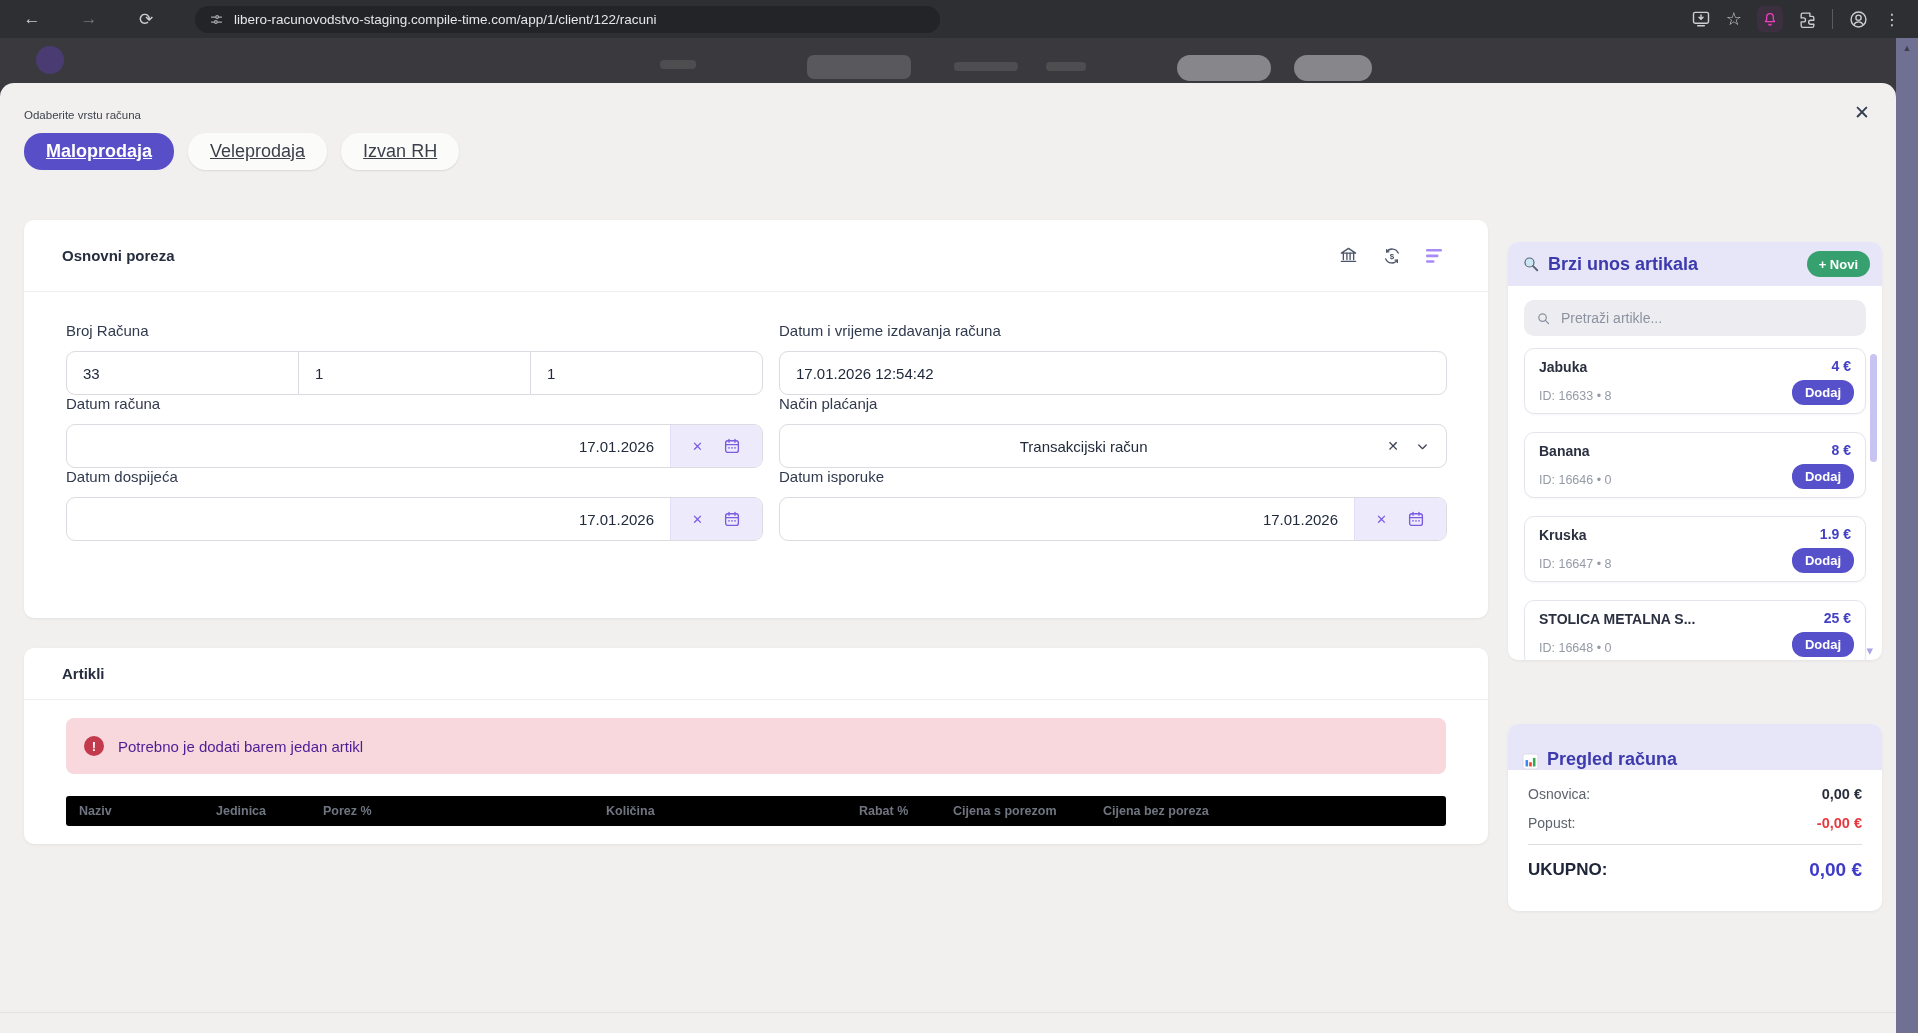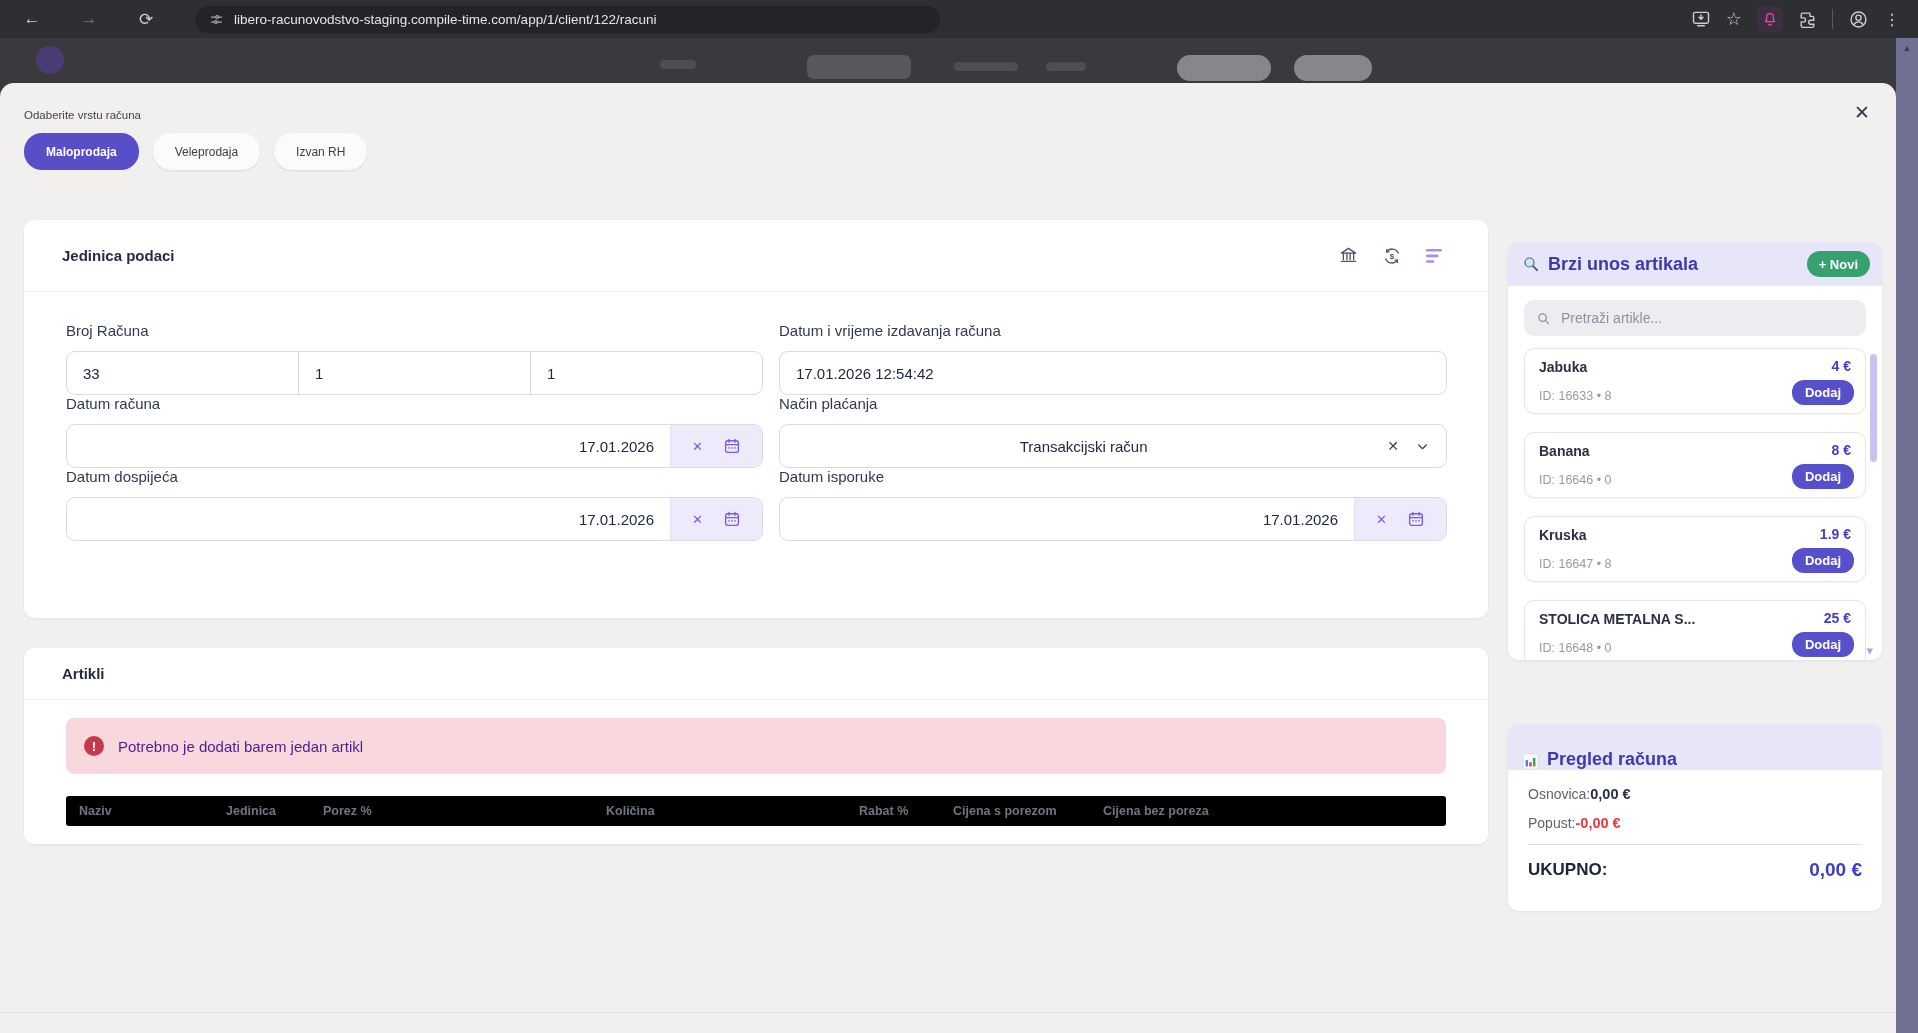--- a/index.html
+++ b/index.html
@@ -59,22 +59,22 @@
     position: absolute; left: 0; top: 83px; width: 1896px; height: 950px;
     background: #f1f0ef; border-radius: 14px 14px 0 0;
   }
   .close-btn {
     position: absolute; top: 20px; right: 26px; font-size: 19px; color: #333c50;
     cursor: pointer; line-height: 1;
   }
   .type-label { position: absolute; left: 24px; top: 26px; font-size: 11.5px; color: #3f434d; }
   .segments { position: absolute; left: 24px; top: 50px; display: flex; gap: 14px; }
   .seg {
-    height: 37px; padding: 0 22px; border-radius: 18px; font-size: 12px; border: none;
-    background: #fbfbfa; color: #3a3f4a; box-shadow: 0 1px 2px rgba(0,0,0,.10); cursor: pointer;
+    height: 37px; padding: 0 22px; border-radius: 18px; font-size: 18px; border: none;
+    background: #fbfbfa; color: #3a3f4a; box-shadow: 0 1px 2px rgba(0,0,0,.10); cursor: pointer; text-decoration: underline;
   }
   .seg.active { background: #584ec8; color: #fff; font-weight: bold; box-shadow: none; }
 
   .card {
     position: absolute; background: #fff; border-radius: 10px;
     box-shadow: 0 1px 3px rgba(20,20,40,.06);
   }
   .card-osnovni { left: 24px; top: 137px; width: 1464px; height: 398px; }
   .card-head {
     height: 72px; display: flex; align-items: center; padding: 0 44px 0 38px;
@@ -131,21 +131,21 @@
     flex: 0 0 auto;
   }
   .error-text { font-size: 15px; color: #4c1d95; }
   .table-header {
     margin: 22px 42px 0; height: 30px; background: #000000; border-radius: 3px; position: relative;
   }
   .th {
     position: absolute; top: 50%; transform: translateY(-50%);
     font-size: 12.5px; font-weight: bold; color: #6f7580; white-space: nowrap;
   }
-  .th1 { left: 13px; }  .th2 { left: 160px; } .th3 { left: 257px; } .th4 { left: 540px; }
+  .th1 { left: 13px; }  .th2 { left: 150px; } .th3 { left: 257px; } .th4 { left: 540px; }
   .th5 { left: 777px; margin-left: 16px; } .th6 { left: 887px; } .th7 { left: 1037px; }
 
   
   .panel {
     position: absolute; background: #fff; border-radius: 10px; overflow: hidden;
     box-shadow: 0 1px 3px rgba(20,20,40,.06);
   }
   .panel-quick { left: 1508px; top: 159px; width: 374px; height: 418px; }
   .panel-head {
     height: 44px; background: #e7e6f8; display: flex; align-items: center;
@@ -179,21 +179,21 @@
   }
   .quick-scroll-thumb {
     position: absolute; right: 5px; top: 112px; width: 7px; height: 108px;
     background: #c7c4f2; border-radius: 4px; cursor: pointer;
   }
   .scroll-hint { position: absolute; right: 9px; bottom: 2px; color: #a9a4e6; font-size: 13px; }
 
   .panel-summary { left: 1508px; top: 641px; width: 374px; height: 187px; }
   .panel-summary .panel-head { height: 46px; align-items: flex-end; }
   .summary-body { padding: 16px 20px 0; }
-  .sum-row { display: flex; align-items: center; margin-bottom: 13px; }
+  .sum-row { display: flex; justify-content: space-between; align-items: center; margin-bottom: 13px; }
   .sum-label { font-size: 14px; color: #5e636d; }
   .sum-value { font-size: 14.5px; font-weight: 600; color: #272e3e; }
   .sum-value.neg { color: #e8383f; }
   .sum-divider { height: 1px; background: #ddd d e2; background: #dddde2; margin: 2px 0 14px; }
   .total-row { display: flex; justify-content: space-between; align-items: center; }
   .total-label { font-size: 17px; font-weight: bold; color: #20263a; }
   .total-value { font-size: 19px; font-weight: bold; color: #3e3bc9; }
 
   .footer-line { position: absolute; left: 0; right: 0; top: 929px; height: 1px; background: #e3e2e1; }
 </style>
@@ -267,21 +267,21 @@
 
     <div class="type-label">Odaberite vrstu računa</div>
     <div class="segments">
       <button class="seg active">Maloprodaja</button>
       <button class="seg">Veleprodaja</button>
       <button class="seg">Izvan RH</button>
     </div>
 
     <section class="card card-osnovni">
       <div class="card-head">
-        <h2>Jedinica podaci</h2>
+        <h2>Osnovni poreza</h2>
         <div class="head-icons">
           <span class="icon-btn">
             <svg width="19" height="19" viewBox="0 0 24 24" fill="none" stroke="#4a5568" stroke-width="1.7" stroke-linejoin="round" stroke-linecap="round">
               <path d="M3 9L12 3l9 6z"></path>
                 <path d="M5.5 9v8M10 9v8M14 9v8M18.5 9v8M3 19.5h18"></path>
             </svg>
           </span>
           <span class="icon-btn">
             <svg width="20" height="20" viewBox="0 0 24 24" fill="none" stroke="#4a5568" stroke-width="1.6" stroke-linecap="round">
               <path d="M19.5 8.5A8 8 0 0 0 5.6 7"></path>

